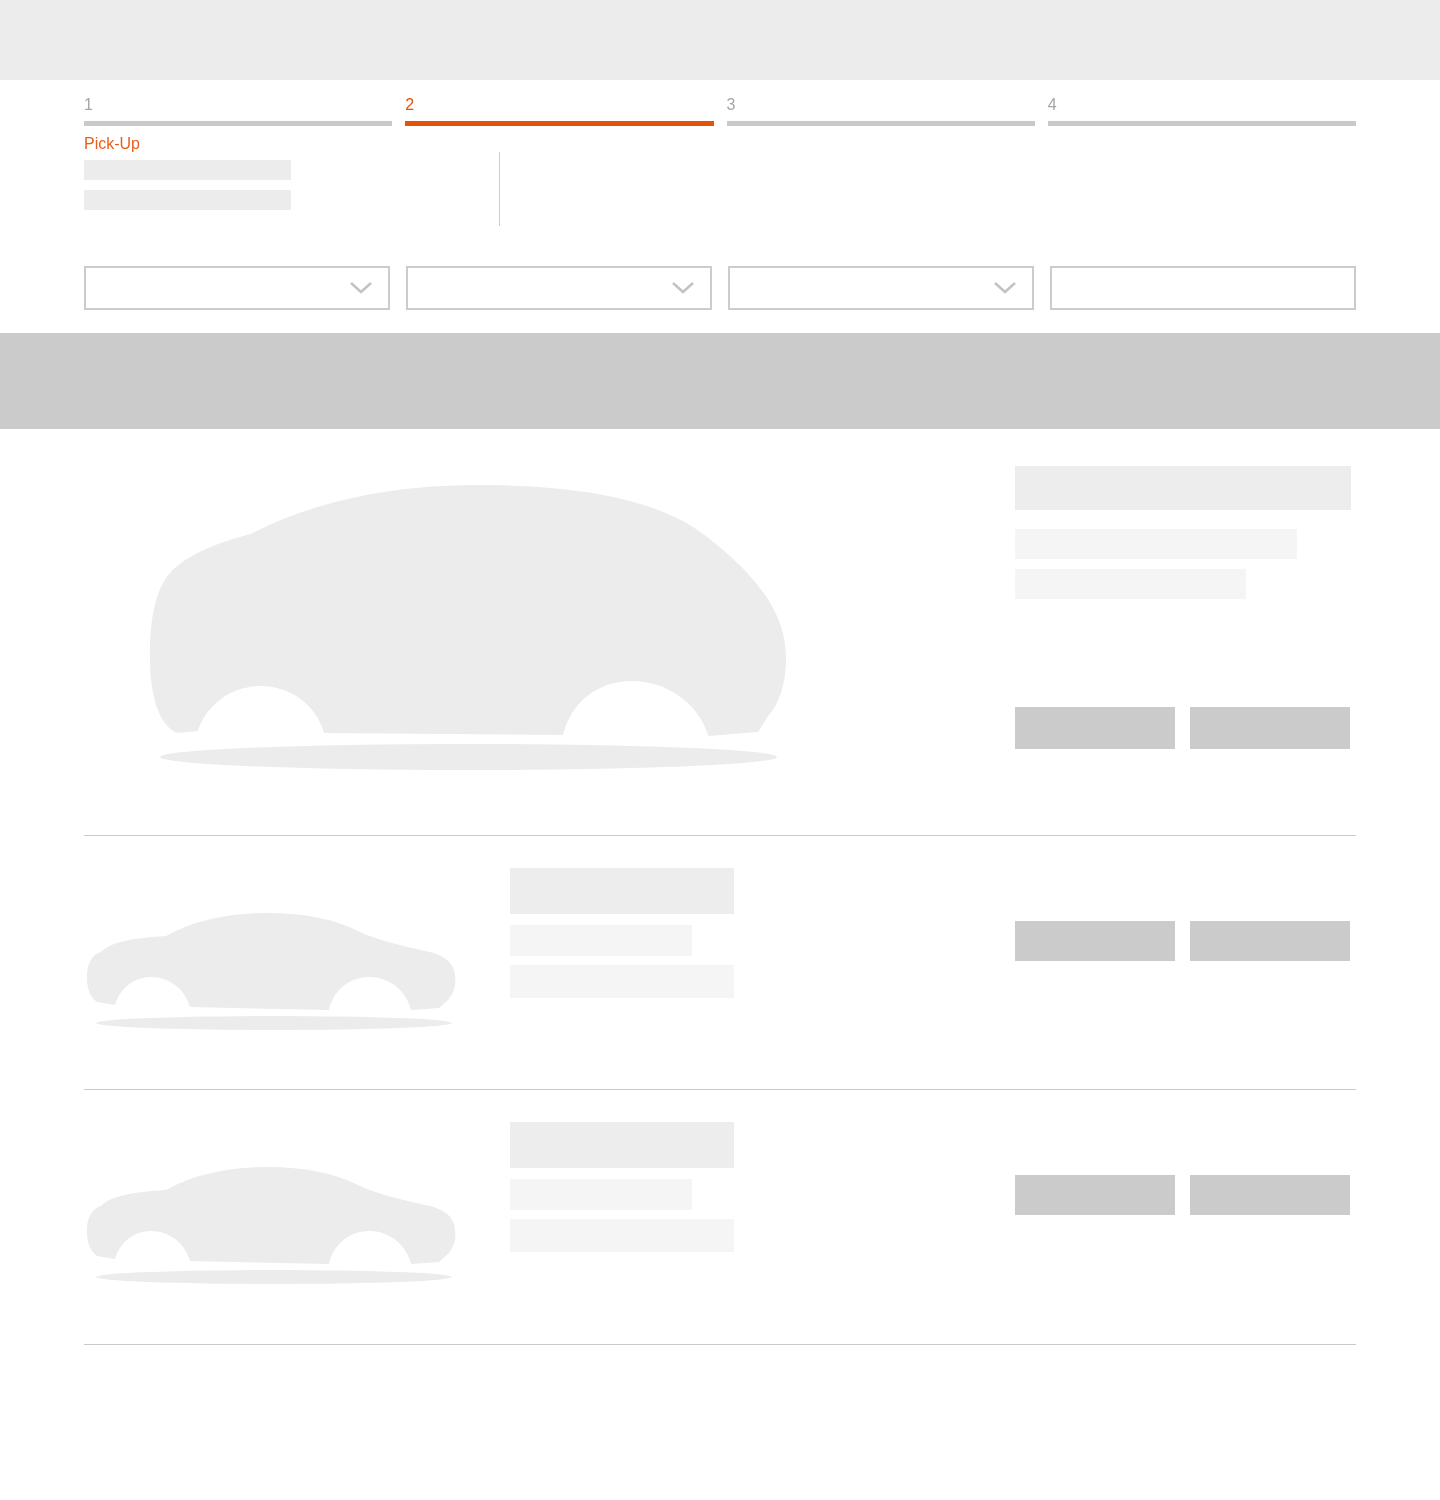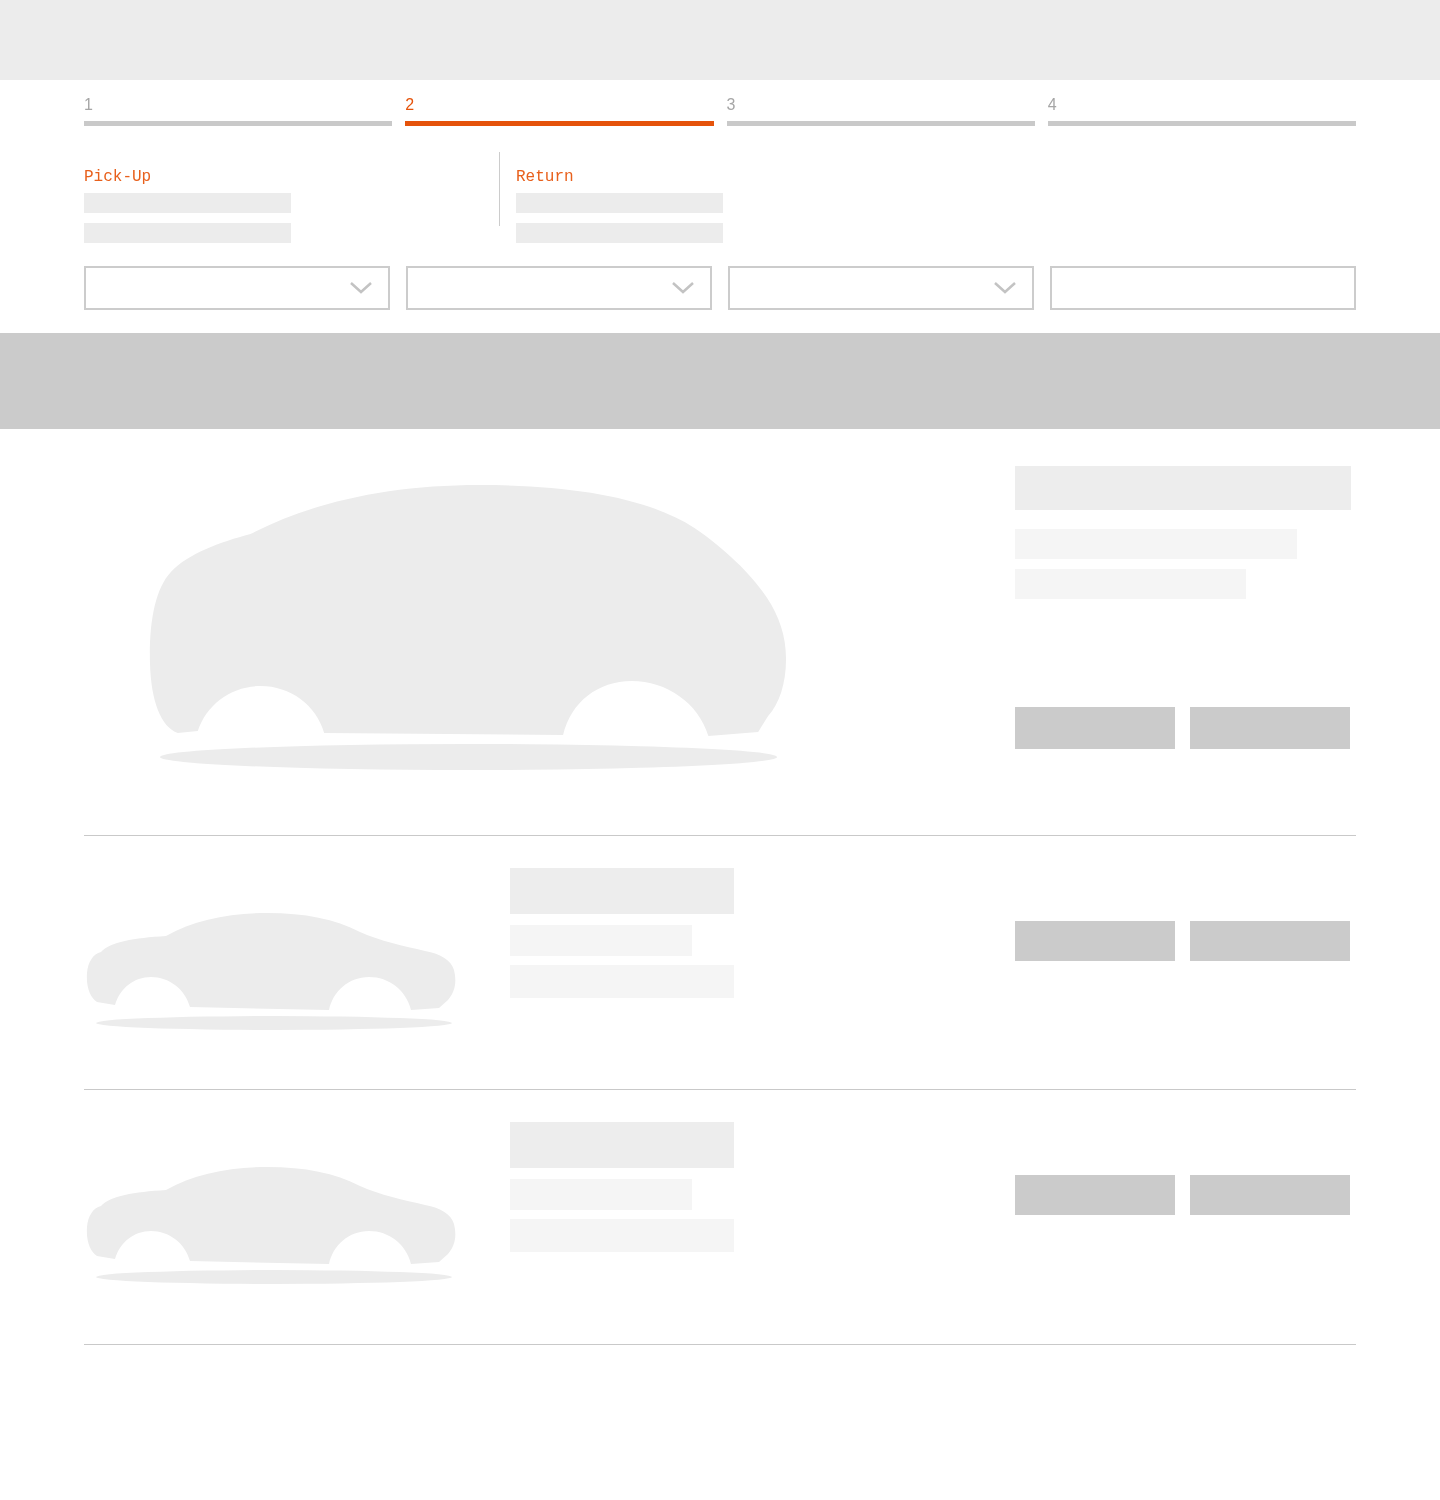--- a/index.html
+++ b/index.html
@@ -11,21 +11,21 @@
 
   
   .stepper{position:absolute;left:84px;top:96px;width:1272px;display:flex;gap:13px;}
   .step{flex:1;cursor:default;}
   .step-num{display:block;font-size:16px;line-height:18px;color:#a6a6a6;margin-bottom:7px;}
   .step-bar{height:5px;background:#c9c9c9;}
   .step.active .step-num{color:#e5530b;}
   .step.active .step-bar{background:#e5530b;}
 
   
-  .summary-block{position:absolute;top:168px;font-family:Liberation Mono, monospace;}
+  .summary-block{position:absolute;top:135px;}
   .summary-block.pickup{left:84px;}
   .summary-block.return{left:516px;}
   .summary-label{font-size:16px;line-height:18px;color:#e8601c;margin-bottom:7px;}
   .summary-line{width:207px;height:20px;background:#ececec;margin-bottom:10px;}
   .v-divider{position:absolute;left:499px;top:152px;width:1px;height:74px;background:#cccccc;}
 
   
   .filters{position:absolute;left:84px;top:266px;width:1272px;display:flex;gap:16px;}
   .filter-box{flex:1;height:44px;background:#ffffff;border:2px solid #cccccc;position:relative;box-sizing:border-box;}
   .chevron{position:absolute;right:16px;top:50%;margin-top:-6px;width:22px;height:12px;}
@@ -95,25 +95,20 @@
   </div>
 
   <div class="summary-block pickup">
     <div class="summary-label">Pick-Up</div>
     <div class="summary-line"></div>
     <div class="summary-line"></div>
   </div>
 
   <div class="v-divider"></div>
 
-  <div class="summary-block return">
-    <div class="summary-label">Return</div>
-    <div class="summary-line"></div>
-    <div class="summary-line"></div>
-  </div>
 
   <div class="filters">
     <div class="filter-box">
       <svg class="chevron" viewBox="0 0 22 12">
           <polyline points="1,1 11,10 21,1"></polyline>
         </svg>
     </div>
     <div class="filter-box">
       <svg class="chevron" viewBox="0 0 22 12">
           <polyline points="1,1 11,10 21,1"></polyline>

